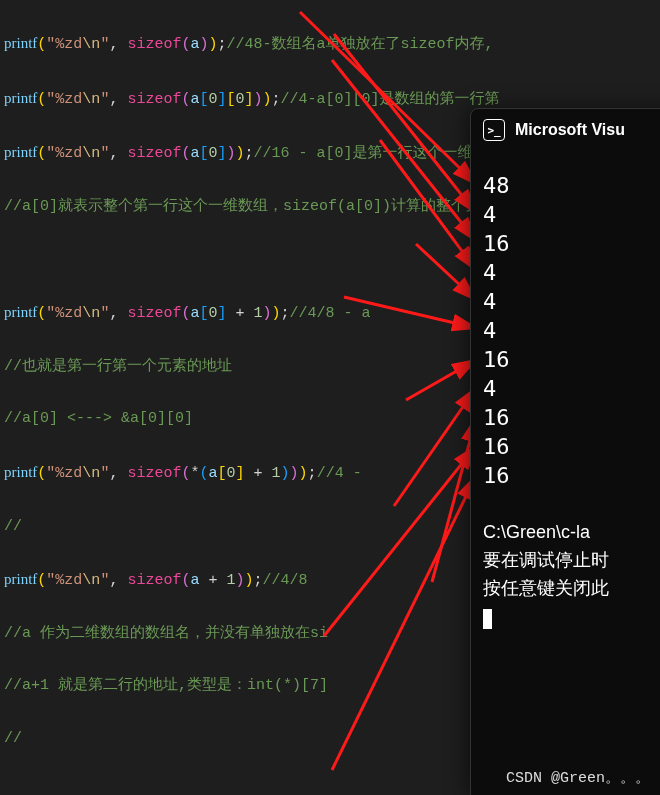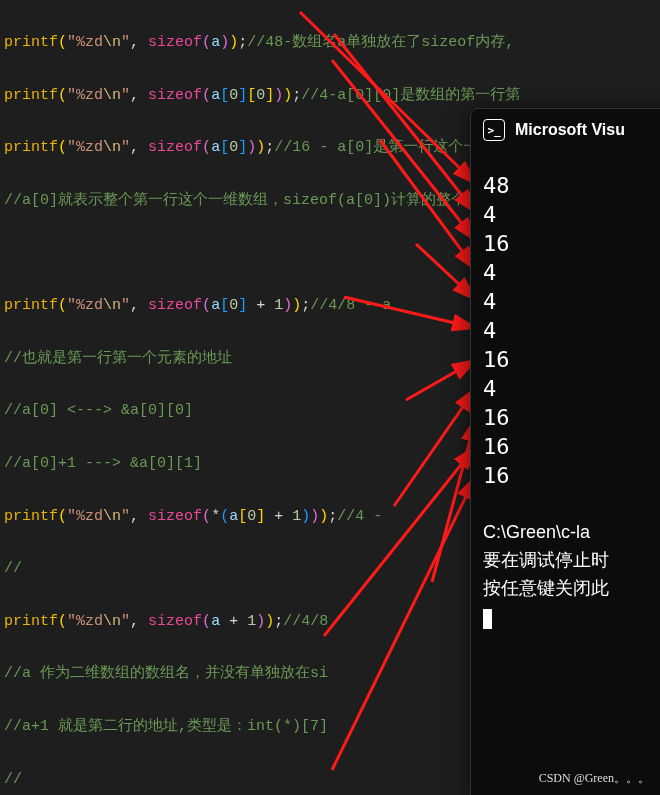--- a/index.html
+++ b/index.html
@@ -14,21 +14,21 @@
     height: 795px;
     position: relative;
   }
   .code-area {
     padding: 4px 0 0 4px;
     line-height: 26.3px;
     white-space: pre;
     position: relative;
   }
   .line { display: block; }
-  .fn { color: #eab308; }
+  .fn { color: #7dd3fc; font-family: Liberation Serif, serif; }
   .str { color: #ce9178; }
   .esc { color: #d7ba7d; }
   .kw { color: #ec4899; }
   .var { color: #9cdcfe; }
   .num { color: #b5cea8; }
   .pun { color: #d4d4d4; }
   .brk { color: #ffd700; }
   .brk2 { color: #da70d6; }
   .brk3 { color: #179fff; }
   .cmt { color: #6a9955; }
@@ -91,37 +91,36 @@
     position: absolute;
     top: 0; left: 0;
     pointer-events: none;
   }
 
   .watermark {
     position: absolute;
     bottom: 8px;
     right: 10px;
     color: rgba(255,255,255,0.85);
-    font-family: Liberation Serif, serif;
-    font-size: 12px;
+    font-family: Liberation Mono, monospace;
+    font-size: 15px;
   }
 </style>
 </head>
 <body>
 
 <div class="code-area">
 <span class="line"><span class="fn">printf</span><span class="brk">(</span><span class="str">"%zd</span><span class="esc">\n</span><span class="str">"</span><span class="pun">, </span><span class="kw">sizeof</span><span class="brk2">(</span><span class="var">a</span><span class="brk2">)</span><span class="brk">)</span><span class="pun">;</span><span class="cmt">//48-数组名a单独放在了sizeof内存,</span></span>
 <span class="line"><span class="fn">printf</span><span class="brk">(</span><span class="str">"%zd</span><span class="esc">\n</span><span class="str">"</span><span class="pun">, </span><span class="kw">sizeof</span><span class="brk2">(</span><span class="var">a</span><span class="brk3">[</span><span class="num">0</span><span class="brk3">]</span><span class="brk">[</span><span class="num">0</span><span class="brk">]</span><span class="brk2">)</span><span class="brk">)</span><span class="pun">;</span><span class="cmt">//4-a[0][0]是数组的第一行第</span></span>
 <span class="line"><span class="fn">printf</span><span class="brk">(</span><span class="str">"%zd</span><span class="esc">\n</span><span class="str">"</span><span class="pun">, </span><span class="kw">sizeof</span><span class="brk2">(</span><span class="var">a</span><span class="brk3">[</span><span class="num">0</span><span class="brk3">]</span><span class="brk2">)</span><span class="brk">)</span><span class="pun">;</span><span class="cmt">//16 - a[0]是第一行这个一维数组</span></span>
 <span class="line"><span class="cmt">//a[0]就表示整个第一行这个一维数组，sizeof(a[0])计算的整个第</span></span>
 <span class="line"> </span>
 <span class="line"><span class="fn">printf</span><span class="brk">(</span><span class="str">"%zd</span><span class="esc">\n</span><span class="str">"</span><span class="pun">, </span><span class="kw">sizeof</span><span class="brk2">(</span><span class="var">a</span><span class="brk3">[</span><span class="num">0</span><span class="brk3">]</span><span class="pun"> + </span><span class="num">1</span><span class="brk2">)</span><span class="brk">)</span><span class="pun">;</span><span class="cmt">//4/8 - a</span></span>
 <span class="line"><span class="cmt">//也就是第一行第一个元素的地址</span></span>
 <span class="line"><span class="cmt">//a[0] &lt;---&gt; &amp;a[0][0]</span></span>
-<span class="line"><span class="cmt">//a[0]+1 ---&gt; &amp;a[0][1]</span></span>
 <span class="line"><span class="fn">printf</span><span class="brk">(</span><span class="str">"%zd</span><span class="esc">\n</span><span class="str">"</span><span class="pun">, </span><span class="kw">sizeof</span><span class="brk2">(</span><span class="pun">*</span><span class="brk3">(</span><span class="var">a</span><span class="brk">[</span><span class="num">0</span><span class="brk">]</span><span class="pun"> + </span><span class="num">1</span><span class="brk3">)</span><span class="brk2">)</span><span class="brk">)</span><span class="pun">;</span><span class="cmt">//4 - </span></span>
 <span class="line"><span class="cmt">//</span></span>
 <span class="line"><span class="fn">printf</span><span class="brk">(</span><span class="str">"%zd</span><span class="esc">\n</span><span class="str">"</span><span class="pun">, </span><span class="kw">sizeof</span><span class="brk2">(</span><span class="var">a</span><span class="pun"> + </span><span class="num">1</span><span class="brk2">)</span><span class="brk">)</span><span class="pun">;</span><span class="cmt">//4/8</span></span>
 <span class="line"><span class="cmt">//a 作为二维数组的数组名，并没有单独放在si</span></span>
 <span class="line"><span class="cmt">//a+1 就是第二行的地址,类型是：int(*)[7]</span></span>
 <span class="line"><span class="cmt">//</span></span>
 
 
 
 

